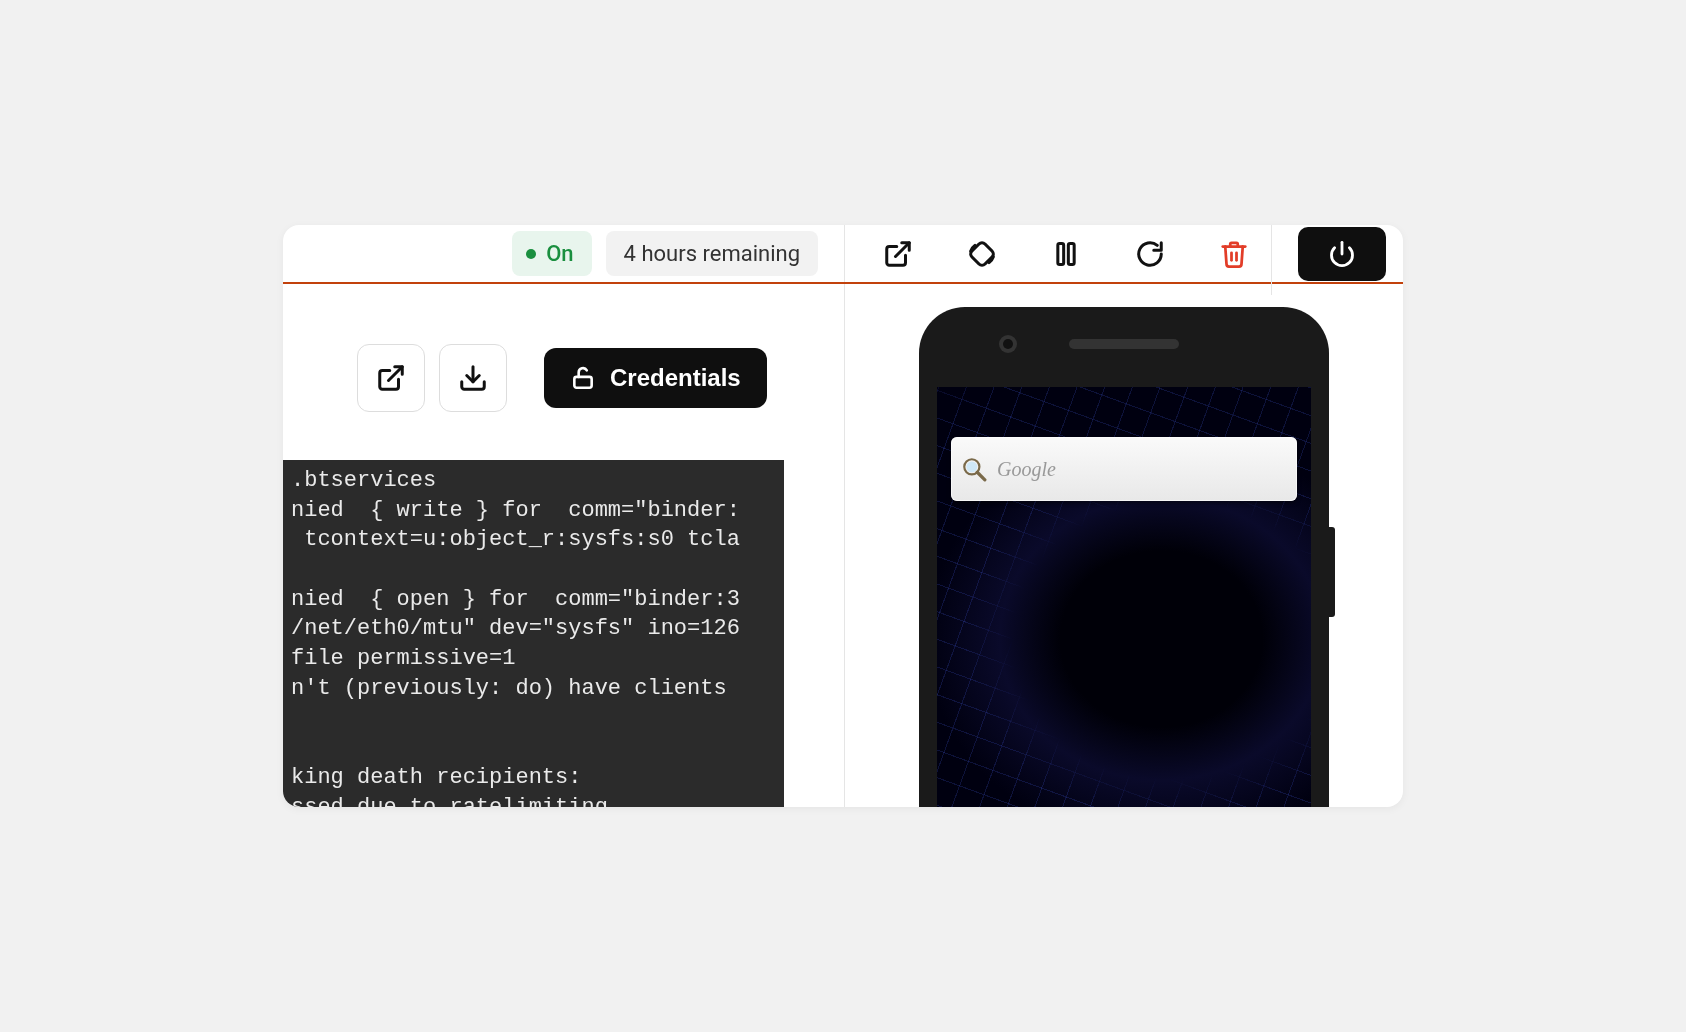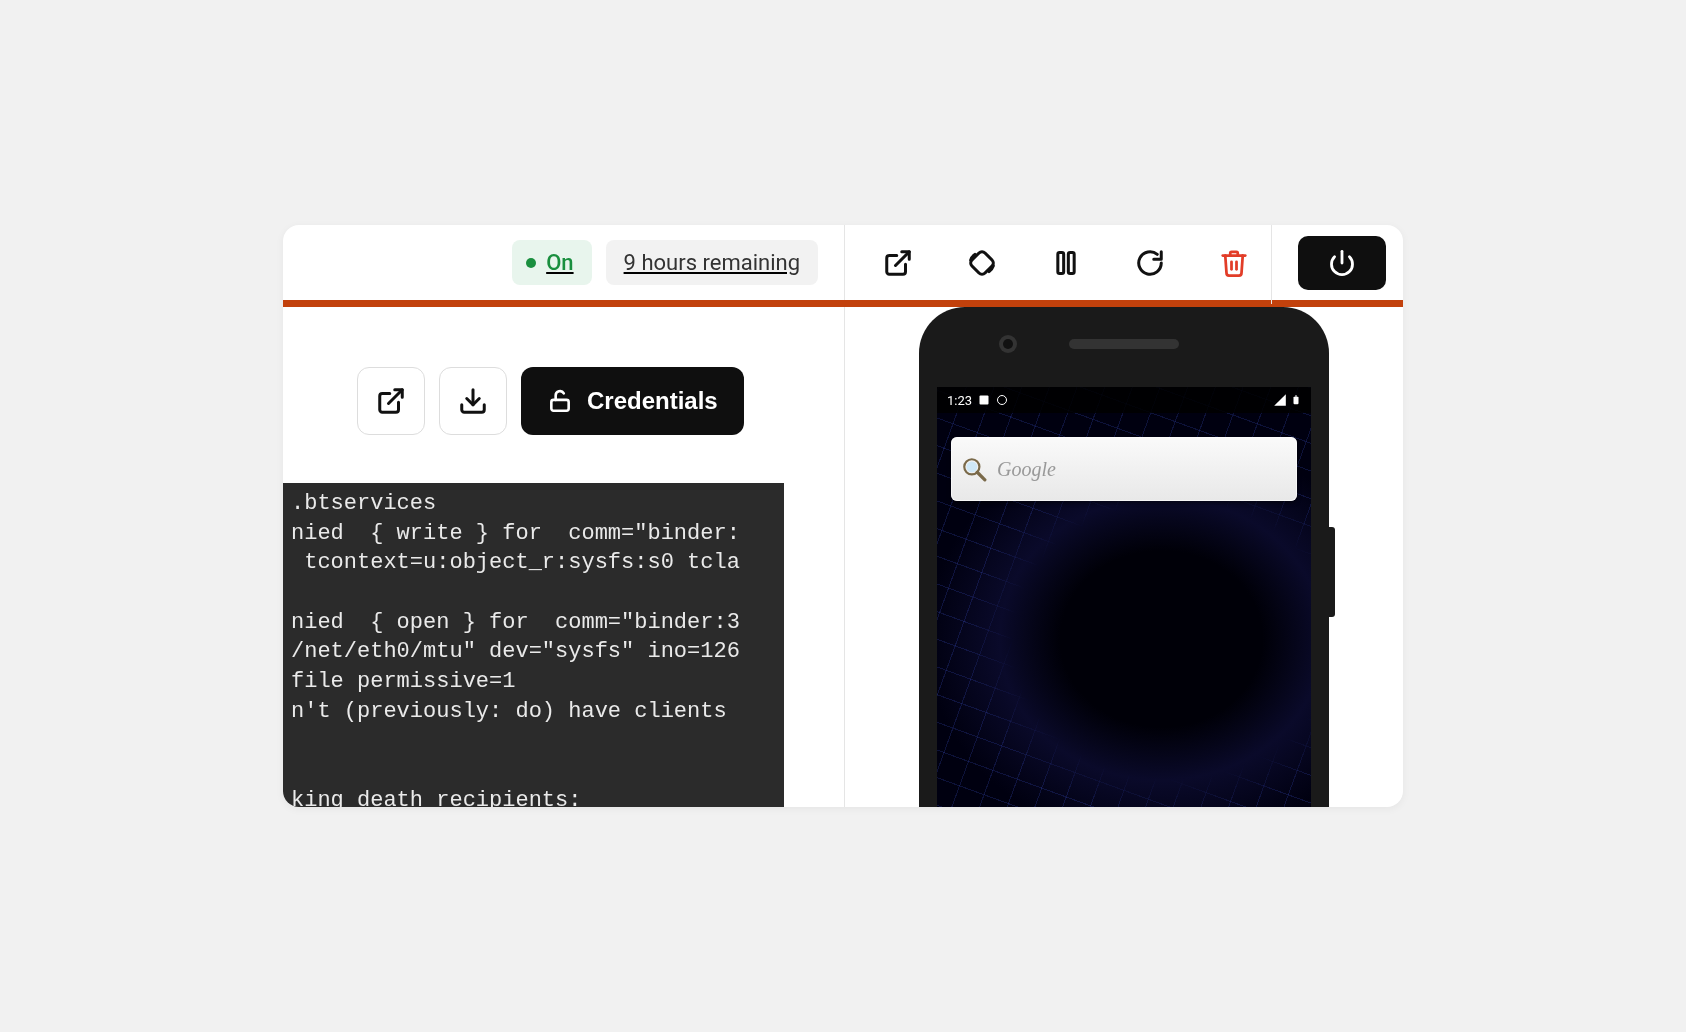--- a/index.html
+++ b/index.html
@@ -16,24 +16,23 @@
   background: #fff;
   border-radius: 16px;
   width: 1120px;
   height: 582px;
   box-shadow: 0 2px 8px rgba(0,0,0,0.05);
   overflow: hidden;
   display: flex;
   flex-direction: column;
 }
 .top-bar {
-  height: 82px;
-  display: flex;
-  border-bottom: 7px solid #c2410c;
-  text-decoration: underline;
+  height: 59px;
+  display: flex;
+  border-bottom: 2px solid #c2410c;
 }
 .top-left {
   flex: 0 0 562px;
   display: flex;
   align-items: center;
   justify-content: flex-end;
   gap: 14px;
   padding-right: 26px;
   border-right: 1px solid #e5e5e5;
 }
@@ -119,32 +118,33 @@
   width: 68px; height: 68px;
   border: 1.5px solid #ddd;
   background: #fff;
   border-radius: 12px;
   display: flex;
   align-items: center;
   justify-content: center;
   cursor: pointer;
 }
 .cred-btn {
-  height: 68px;
+  height: 60px;
   background: #0f0f0f;
   color: #fff;
   border: none;
   border-radius: 12px;
   padding: 0 26px;
   display: flex;
   align-items: center;
   gap: 14px;
   font-size: 24px;
   font-weight: 600;
   cursor: pointer;
+  margin-left: 23px;
 }
 .terminal {
   flex: 1;
   background: #2b2b2b;
   color: #eaeaea;
   font-family: "SFMono-Regular", Consolas, "Liberation Mono", Menlo, monospace;
   font-size: 22px;
   line-height: 1.35;
   padding: 6px 8px;
   white-space: pre;
@@ -258,21 +258,21 @@
 
 <div class="card">
 
   <div class="top-bar">
     <div class="top-left">
       <div class="status-pill">
         <span class="dot"></span>
         <span>On</span>
       </div>
       <div class="time-pill">
-        <span>9 hours remaining</span>
+        <span>4 hours remaining</span>
       </div>
     </div>
     <div class="top-right">
       <div class="icon-row">
         <button class="icon-btn">
           <svg width="30" height="30" viewBox="0 0 24 24" fill="none" stroke="#111" stroke-width="2.4" stroke-linecap="round" stroke-linejoin="round">
               <path d="M18 13v6a2 2 0 0 1-2 2H5a2 2 0 0 1-2-2V8a2 2 0 0 1 2-2h6"></path>
               <polyline points="15 3 21 3 21 9"></polyline>
               <line x1="10" y1="14" x2="21" y2="3"></line>
             </svg>
@@ -356,40 +356,20 @@
     </div>
 
     <div class="right-panel">
       <div class="phone">
         <div class="phone-body"></div>
         <div class="phone-side"></div>
         <div class="speaker"></div>
         <div class="camera"></div>
         <div class="screen">
           <div class="grid-overlay"></div>
-          <div class="status-bar">
-            <div class="status-left">
-              <span>1:23</span>
-              <svg width="12" height="12" viewBox="0 0 24 24" fill="#fff">
-                  <rect x="3" y="3" width="18" height="18" rx="2"></rect>
-                </svg>
-              <svg width="12" height="12" viewBox="0 0 24 24" fill="none" stroke="#fff" stroke-width="2">
-                  <circle cx="12" cy="12" r="9"></circle>
-                </svg>
-            </div>
-            <div class="status-right">
-              <svg width="14" height="14" viewBox="0 0 24 24" fill="#fff">
-                  <path d="M2 22 L22 2 L22 22 Z"></path>
-                </svg>
-              <svg width="10" height="14" viewBox="0 0 24 24" fill="#fff">
-                  <rect x="6" y="4" width="12" height="18" rx="2"></rect>
-                  <rect x="10" y="1" width="4" height="3"></rect>
-                </svg>
-            </div>
-          </div>
           <div class="search-widget">
             <svg width="26" height="26" viewBox="0 0 24 24">
                 <circle cx="10" cy="10" r="7" fill="none" stroke="#7a6a4a" stroke-width="2"></circle>
                 <circle cx="10" cy="10" r="5" fill="#cfe8f7"></circle>
                 <line x1="15" y1="15" x2="22" y2="22" stroke="#7a6a4a" stroke-width="3" stroke-linecap="round"></line>
               </svg>
             <span class="placeholder">Google</span>
           </div>
         </div>
       </div>

